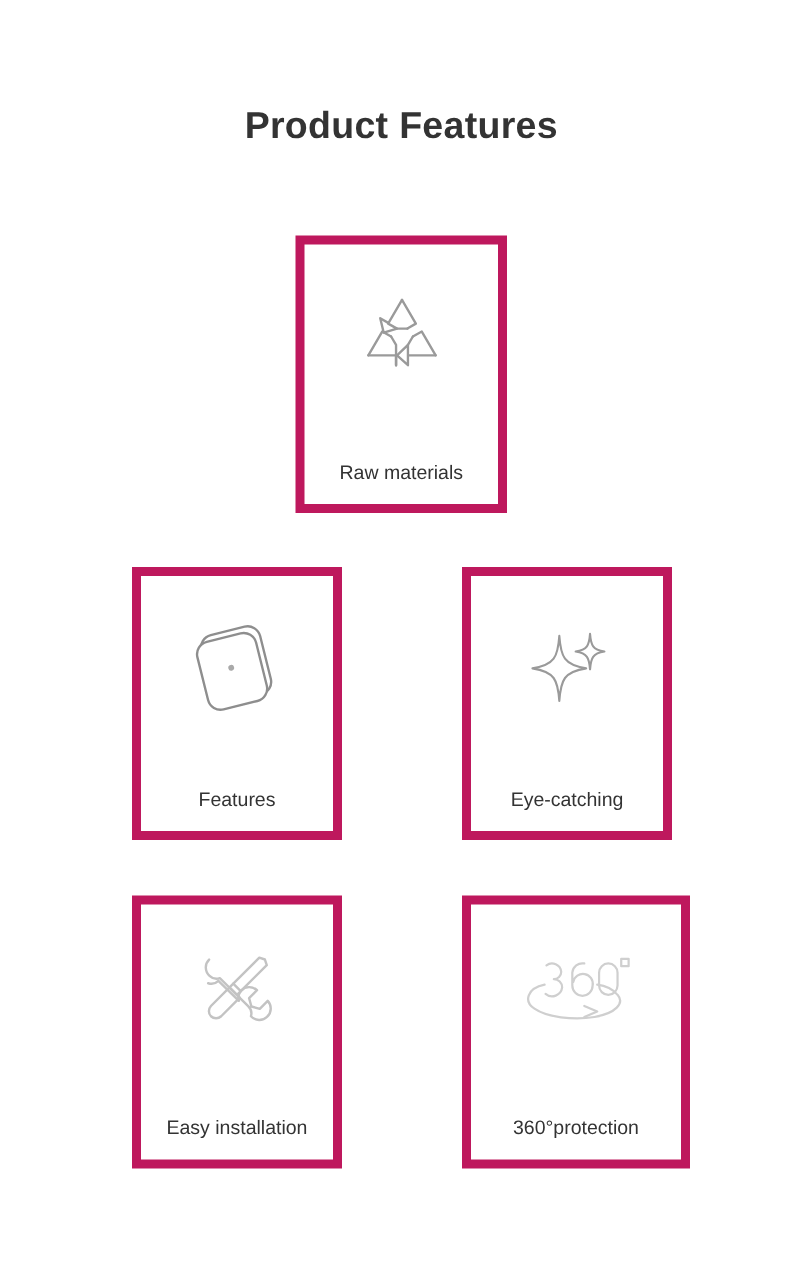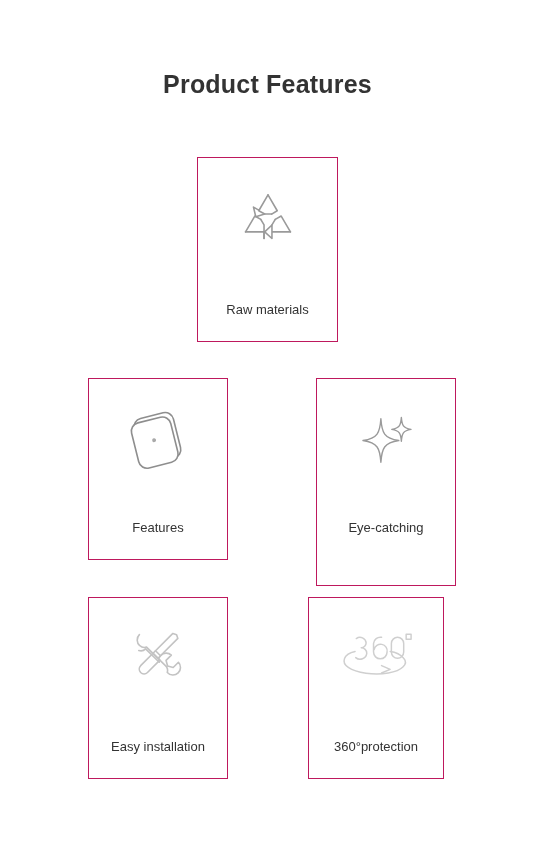--- a/index.html
+++ b/index.html
@@ -32,21 +32,21 @@
     font-weight: bold;
     color: #333333;
     letter-spacing: 0.2px;
     font-family: "Liberation Sans", sans-serif;
   }
 
   
   .card {
     position: absolute;
     background: #ffffff;
-    border: 1px solid #be185d;
+    border: 6px solid #be185d;
     box-sizing: border-box;
     display: flex;
     flex-direction: column;
     align-items: center;
   }
 
   .card-icon {
     position: absolute;
     left: 0;
     width: 100%;
@@ -83,41 +83,40 @@
     width: 140px;
     height: 182px;
   }
   .card-seamless .card-icon  { top: 22px;  height: 74px; }
   .card-seamless .card-label { top: 141px; }
 
   .card-eye {
     left: 308px;
     top: 378px;
     width: 140px;
-    height: 208px;
-    margin-left: 8px;
+    height: 182px;
   }
   .card-eye .card-icon  { top: 22px;  height: 74px; }
   .card-eye .card-label { top: 141px; }
 
   
   .card-install {
     left: 88px;
     top: 597px;
     width: 140px;
     height: 182px;
     text-decoration: underline;
   }
   .card-install .card-icon  { top: 22px;  height: 74px; }
   .card-install .card-label { top: 141px; }
 
   .card-360 {
     left: 308px;
     top: 597px;
-    width: 136px;
+    width: 152px;
     height: 182px;
   }
   .card-360 .card-icon  { top: 22px;  height: 74px; }
   .card-360 .card-label { top: 141px; }
 
   svg { display: block; }
 </style>
 </head>
 <body>
 

